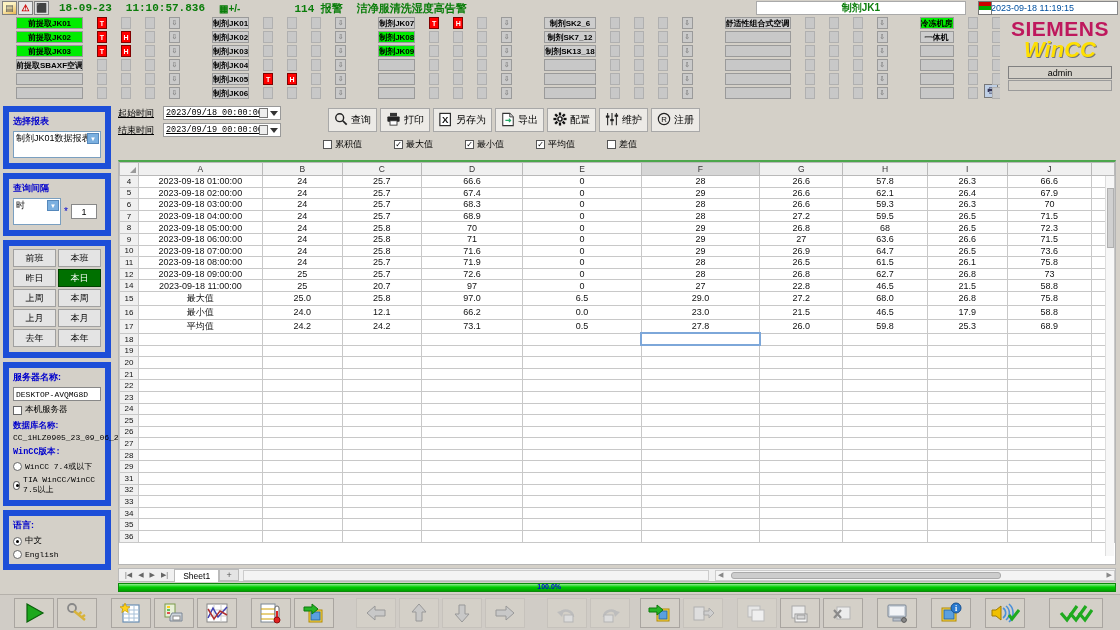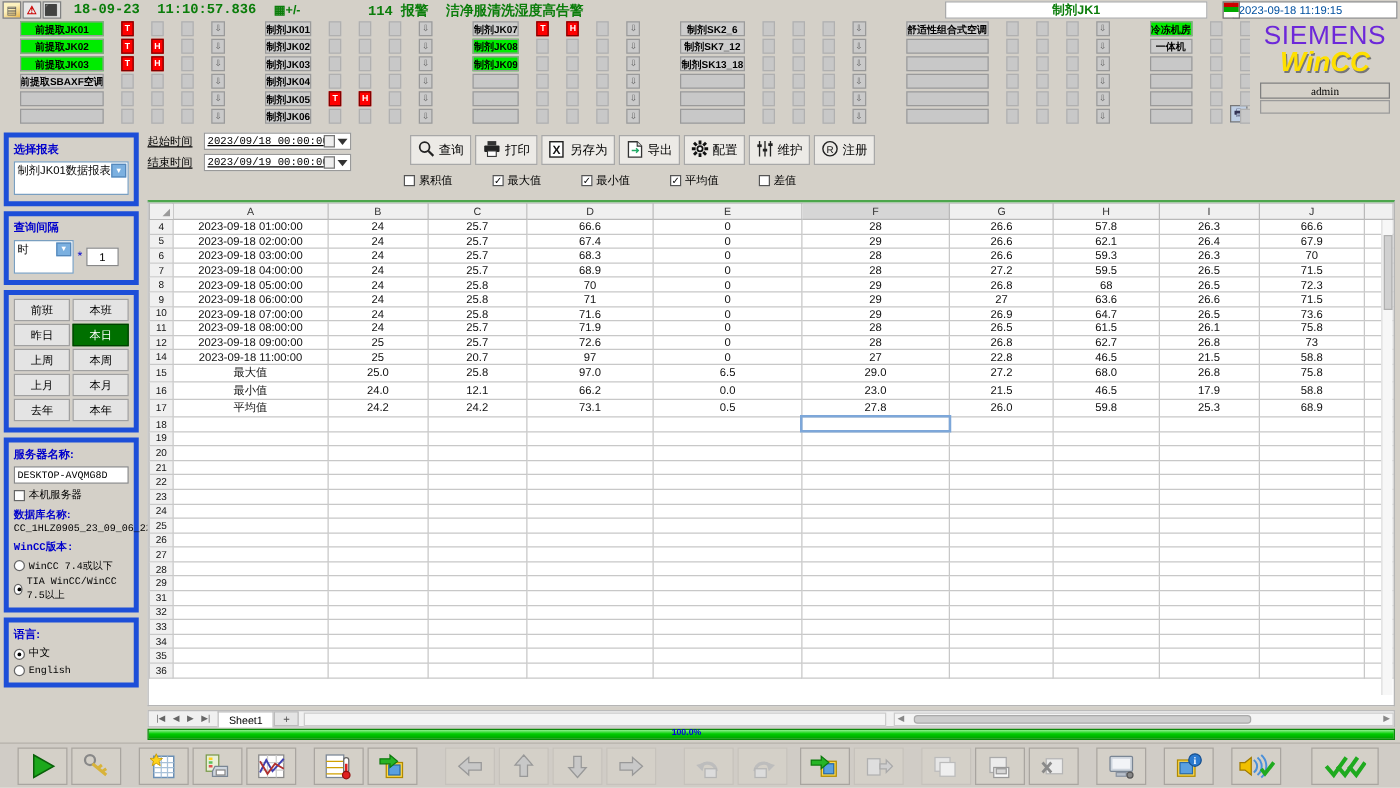--- a/index.html
+++ b/index.html
@@ -69,50 +69,50 @@
     width: 11px; height: 12px; border: 1px solid #9a9a9a; background: #cacaca;
     display:flex; align-items:center; justify-content:center; font-size: 7px; color:#666;
   }
 
   
   .logopanel {
     position: absolute; top: 16px; left: 1000px; width: 120px; height: 84px;
     background: #d4d0c8; text-align: center;
   }
   .siemens {
-    color: #6d28d9; font-weight: normal; font-size: 21px; letter-spacing: 0.5px;
+    color: #be185d; font-weight: bold; font-size: 21px; letter-spacing: 0.5px;
     font-family: "Liberation Sans", sans-serif; margin-top: 1px;
   }
   .wincc {
     color: #ffe000; font-weight: bold; font-style: italic; font-size: 22px;
     margin-top: -4px; text-shadow: 1px 1px 0 #777;
   }
   .userbox {
     margin: 3px auto 0; width: 104px; height: 13px; border: 1px solid #808080;
-    background: #d4d0c8; font-family: Liberation Serif, serif; font-size: 9px;
+    background: #d4d0c8; font-family: Liberation Sans, sans-serif; font-size: 9px;
     display:flex; align-items:center; justify-content:center;
   }
   .userblank {
     margin: 1px auto 0; width: 104px; height: 11px; border: 1px solid #9a9a9a;
     background: #d4d0c8;
   }
   .topright-ico {
     position: absolute; width: 14px; height: 14px; border: 1px solid #777;
   }
   .tri-1 { top: 1px; left: 978px; background: linear-gradient(180deg,#c00 33%,#0a0 33%,#0a0 66%,#fff 66%); }
   .tri-2 { top: 84px; left: 984px; background: #bfcfe5; color:#335; font-size:8px;
            display:flex;align-items:center;justify-content:center; }
 
   
   .sidebar {
     position: absolute; left: 3px; top: 106px; width: 108px; height: 380px;
     background: #d4d0c8;
   }
   .sbgroup {
-    border: 4px solid #1d4ed8; margin-bottom: 4px; padding: 3px 4px 5px;
+    border: 6px solid #1d4ed8; margin-bottom: 4px; padding: 3px 4px 5px;
     background: #d4d0c8;
   }
   .sblabel { color: #0000cc; font-size: 9px; font-weight: bold; margin-bottom: 3px; }
   .sbselect {
     width: 100%; height: 27px; border: 1px solid #7a9fc0; background: #fff;
     display: flex; align-items: flex-start; font-size: 9px; padding-left: 2px;
     position: relative;
   }
   .sbselect .arrow {
     position: absolute; right: 1px; top: 1px; width: 12px; height: 11px;

